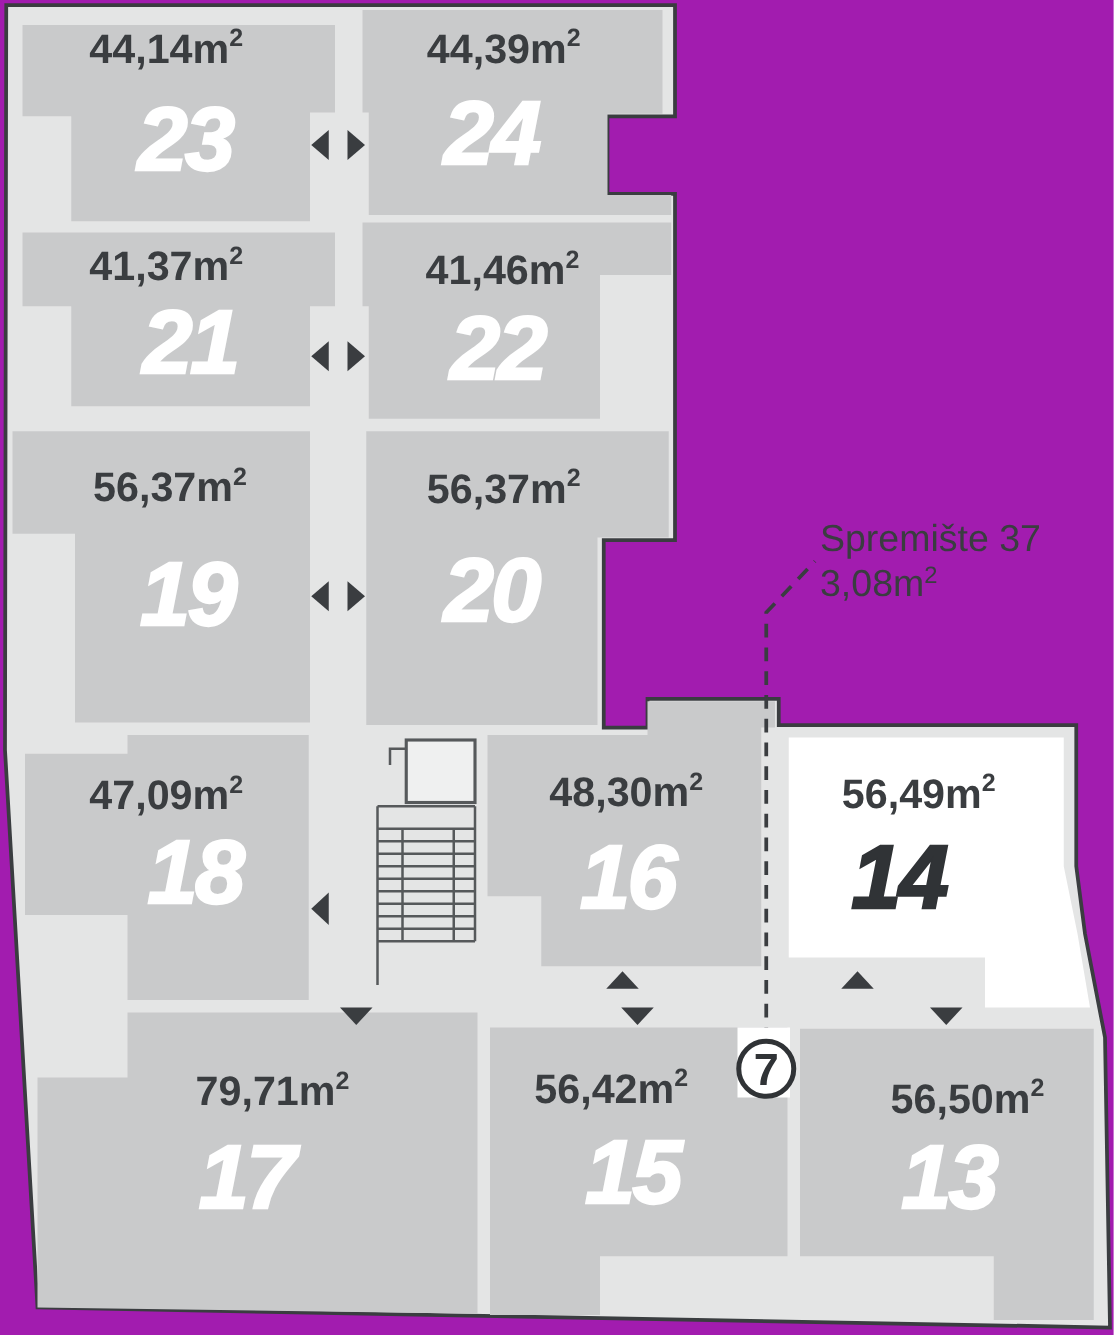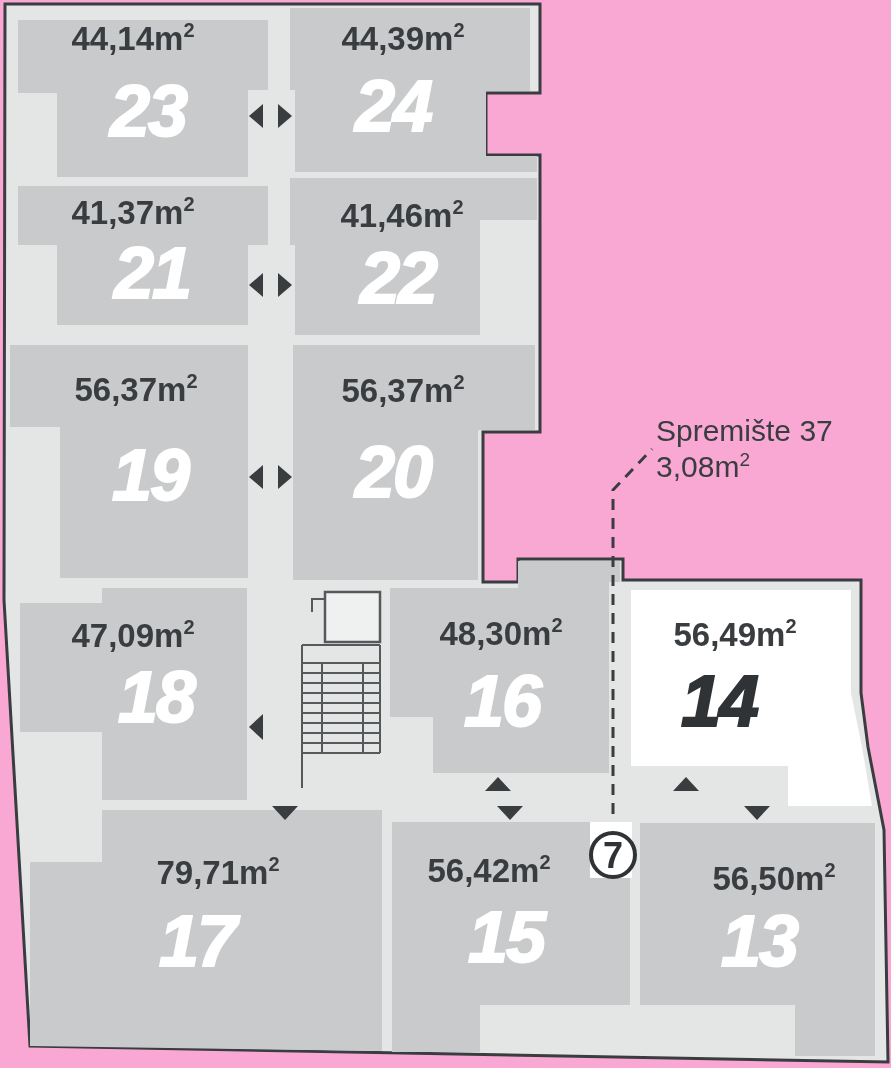--- a/index.html
+++ b/index.html
@@ -1,16 +1,16 @@
 <!DOCTYPE html>
 <html><head>
 <meta charset="utf-8">
 <style>
   html, body { margin: 0; padding: 0; background: #ffffff; }
-  .plan-wrap { width: 891px; height: 1068px; position: relative; background: #f9a8d4; }
+  .plan-wrap { width: 891px; height: 1068px; position: relative; background: #a21caf; }
   svg { display: block; font-family: "Liberation Sans", sans-serif; }
 
   .building   { fill: #e4e5e5; stroke: #3a3d40; stroke-width: 3; stroke-linejoin: miter; }
   .unit-shape { fill: #c9cacb; stroke: none; }
   .unit-shape.highlight { fill: #ffffff; }
 
   .area-text  { fill: #3a3d40; font-size: 33px; font-weight: 700; text-anchor: middle; }
   .area-text .sup { font-size: 20px; font-weight: 700; }
 
   .num-text   { fill: #ffffff; font-size: 72px; font-weight: 700; font-style: italic;

